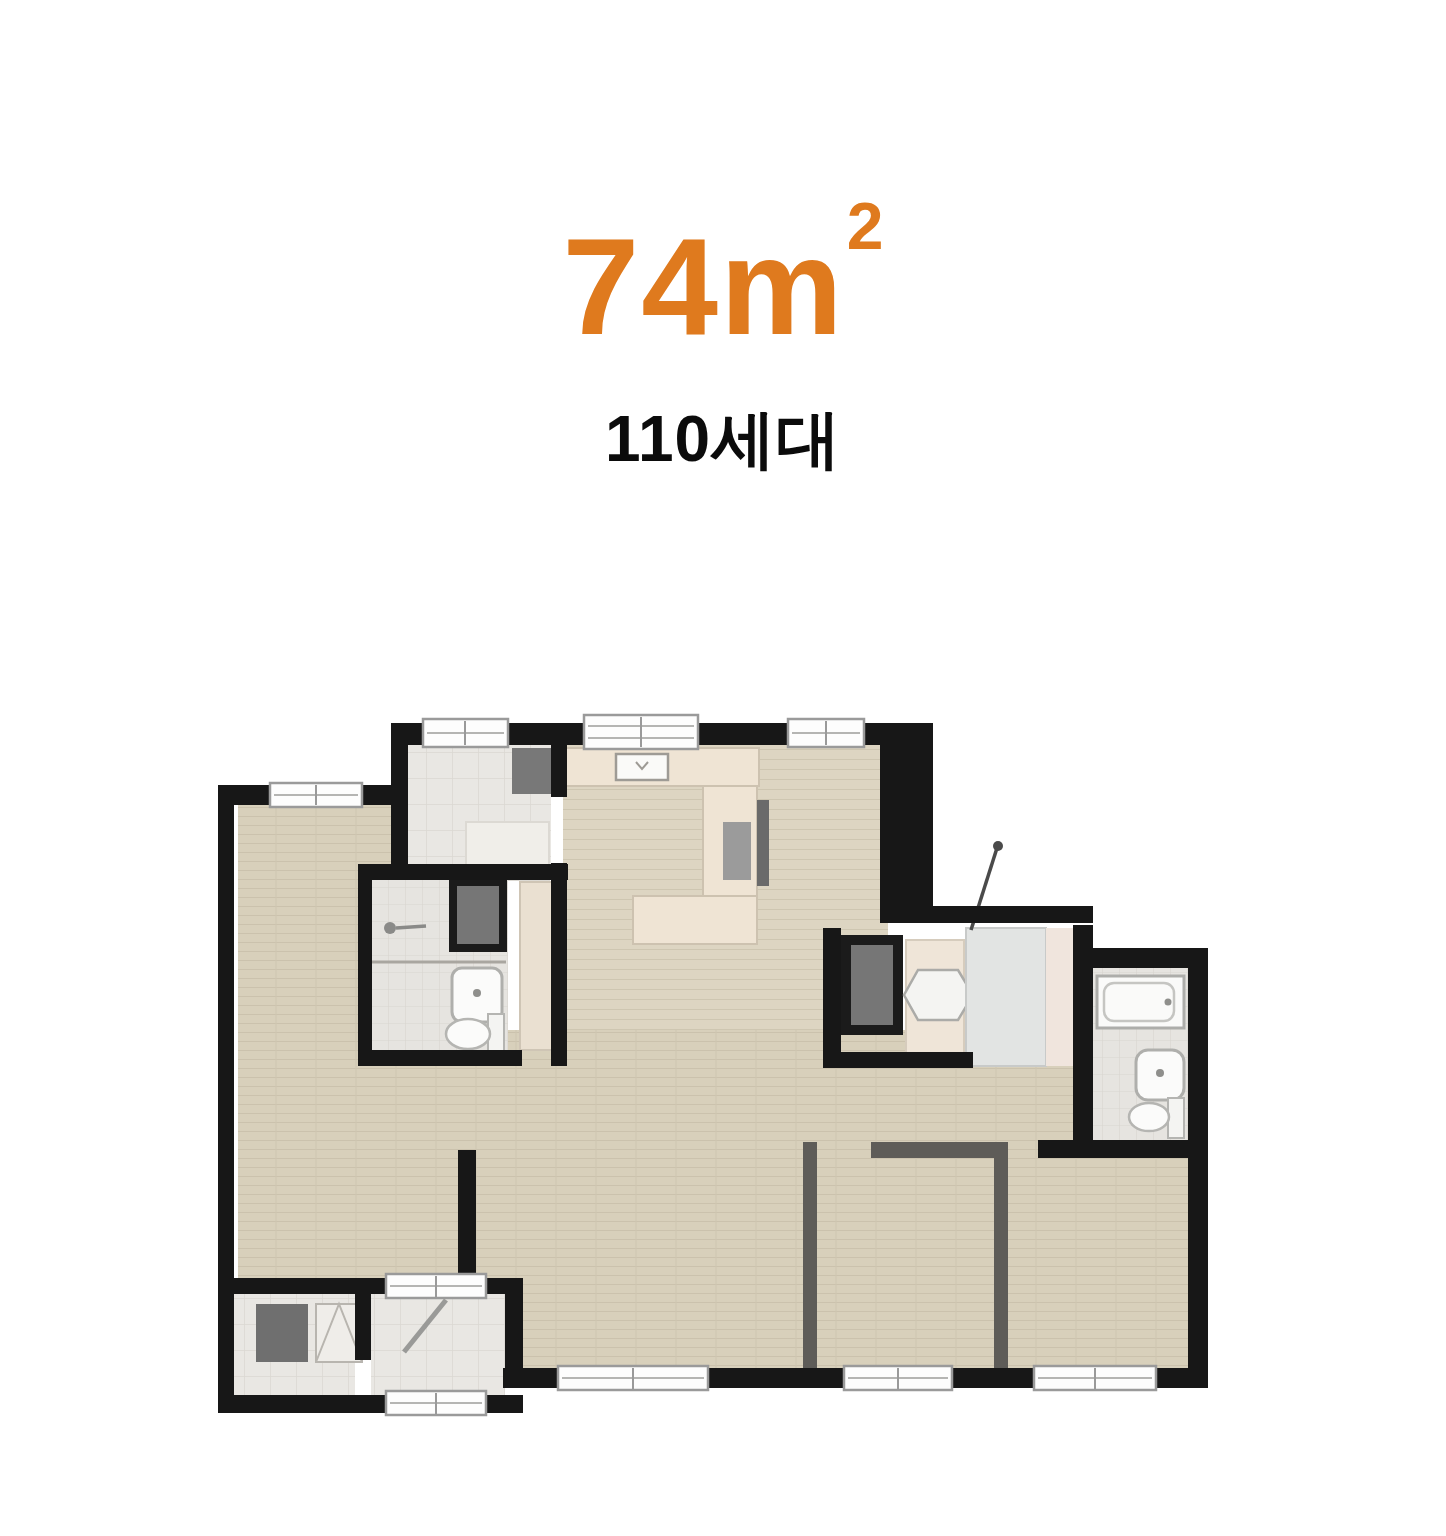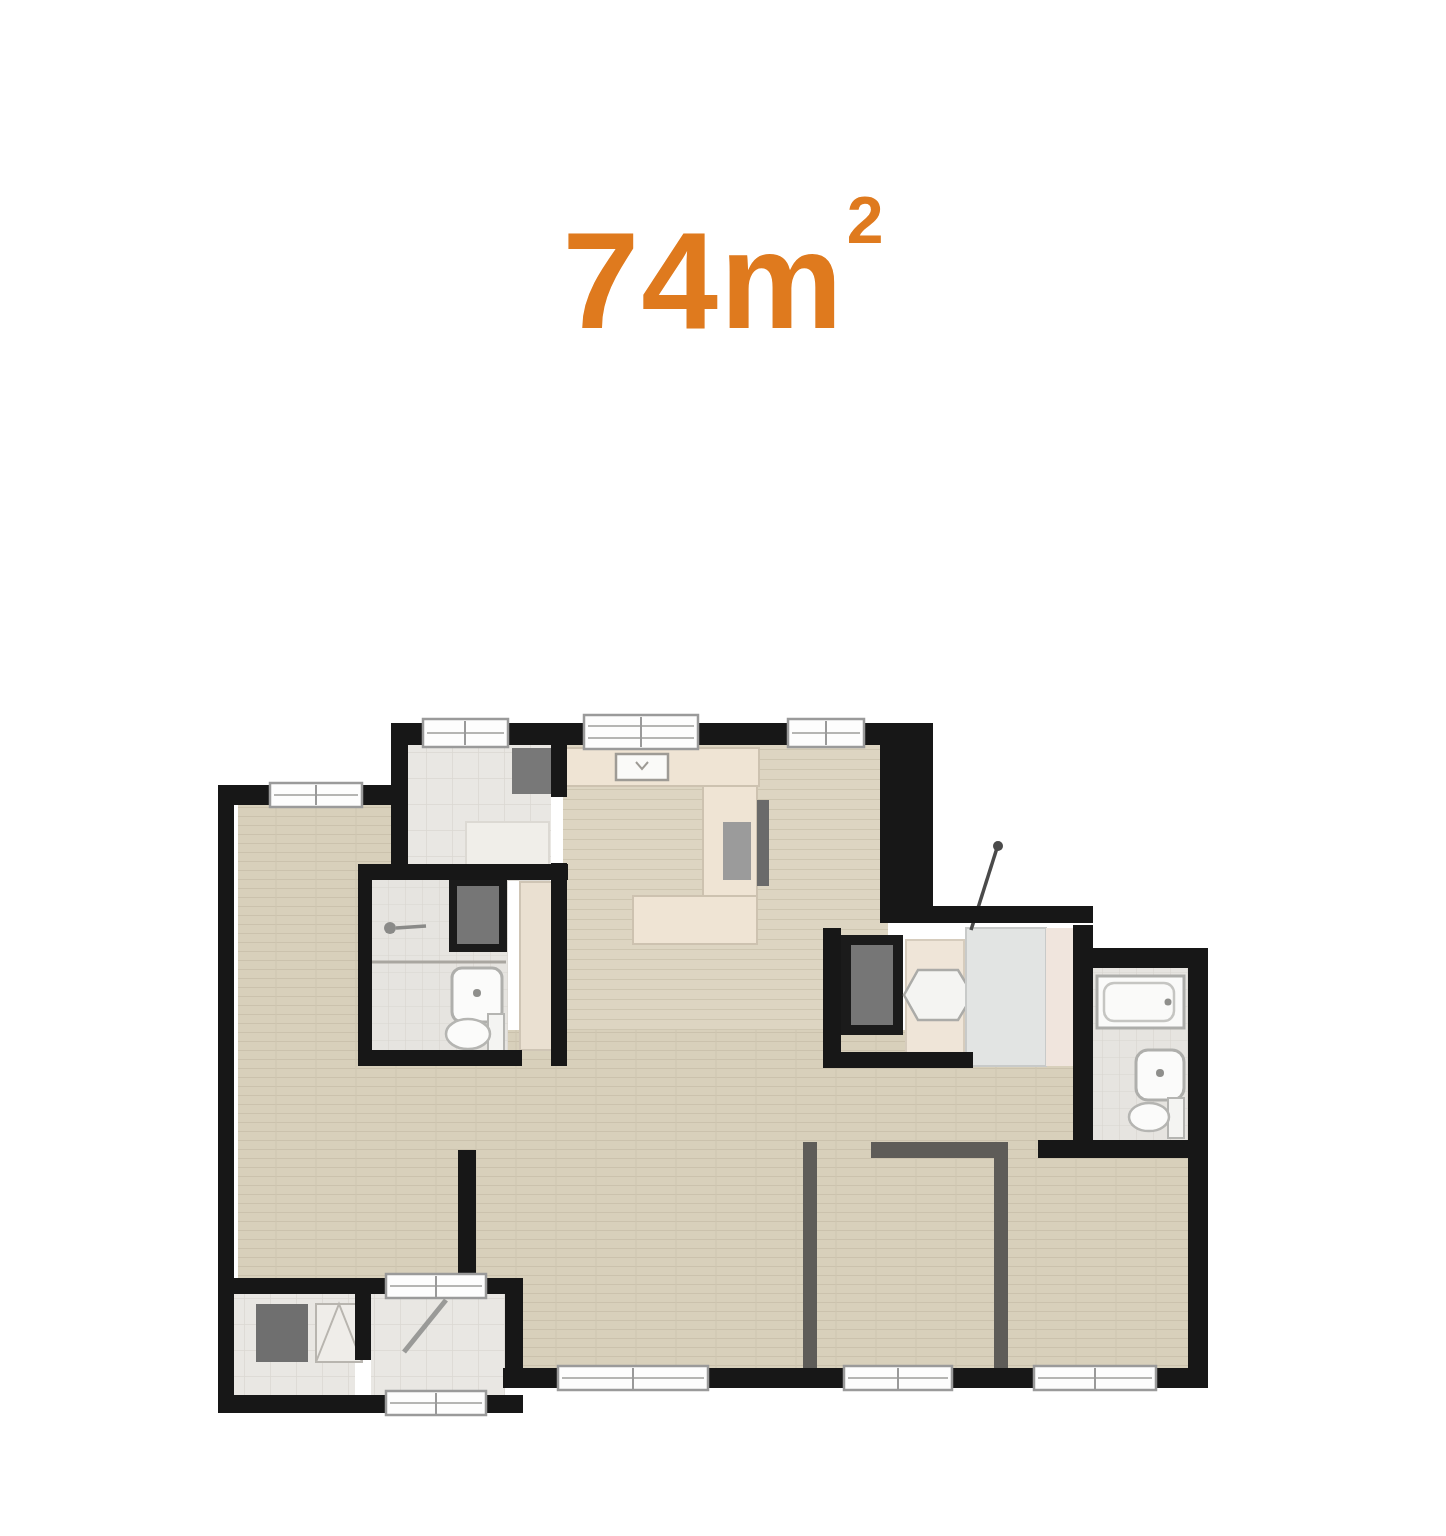--- a/index.html
+++ b/index.html
@@ -1,20 +1,20 @@
 <!DOCTYPE html>
 <html><head>
 <meta charset="utf-8">
 <style>
   html,body{margin:0;padding:0;}
   body{
     width:1446px;height:1536px;background:#FFFFFF;position:relative;
     font-family:"Liberation Sans","DejaVu Sans",sans-serif;overflow:hidden;
   }
-  .header{position:absolute;top:211px;left:0;width:100%;text-align:center;}
+  .header{position:absolute;top:217px;left:0;width:100%;text-align:center;}
   .area-title{
     color:#DF7A1E;font-weight:bold;font-size:138px;line-height:1;
     letter-spacing:2px;
   }
   .area-title .unit-sup{
     font-size:66px;vertical-align:super;position:relative;top:-38px;left:2px;
     font-weight:bold;
   }
   .households{
     margin-top:52px;color:#0B0B0B;font-weight:bold;font-size:64px;line-height:1;
@@ -23,20 +23,21 @@
   .plan-wrap{position:absolute;left:218px;top:700px;width:990px;height:745px;}
   svg{display:block;}
 </style>
 </head>
 <body>
 
 <div class="header">
   <div class="area-title">
     <span>74</span><span>m</span><span class="unit-sup">2</span>
   </div>
+  <div class="households">110세대</div>
 </div>
 
 <div class="plan-wrap">
 <svg width="990" height="745" viewBox="0 0 990 745">
   <defs>
     <pattern id="planks" width="40" height="9" patternUnits="userSpaceOnUse">
       <rect width="40" height="9" fill="#D8D0BB"></rect>
       <line x1="0" y1="8.5" x2="40" y2="8.5" stroke="#CBC2AD" stroke-width="1"></line>
       <line x1="18" y1="0" x2="18" y2="9" stroke="#CFC7B2" stroke-width="1"></line>
     </pattern>

